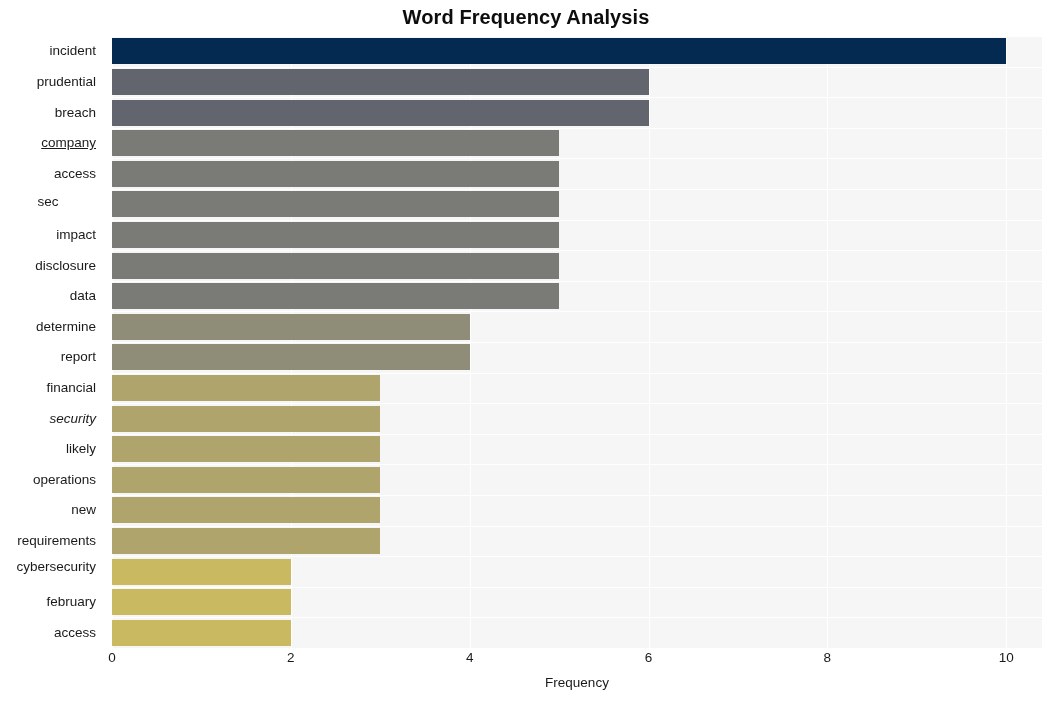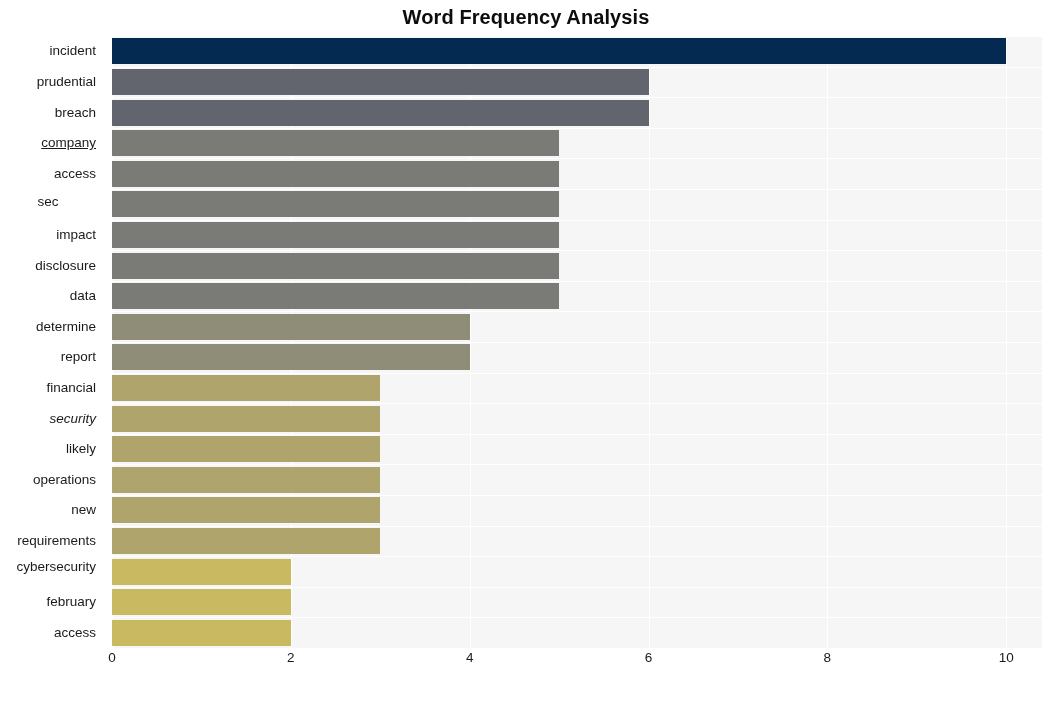--- a/index.html
+++ b/index.html
@@ -240,14 +240,15 @@
     </div>
   <div id="xtick-layer">
       <div class="xtick" style="left: 0px;">0</div>
       <div class="xtick" style="left: 178.846px;">2</div>
       <div class="xtick" style="left: 357.692px;">4</div>
       <div class="xtick" style="left: 536.538px;">6</div>
       <div class="xtick" style="left: 715.385px;">8</div>
       <div class="xtick" style="left: 894.231px;">10</div>
     </div>
 
+  <div id="xlabel">Frequency</div>
 
 </div>
 
 </body></html>

